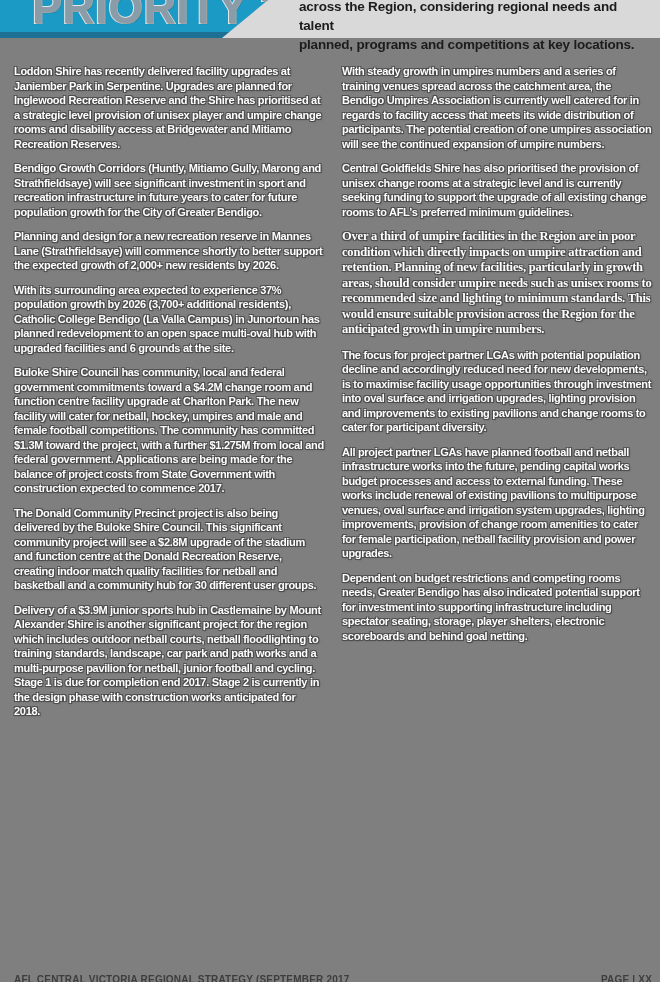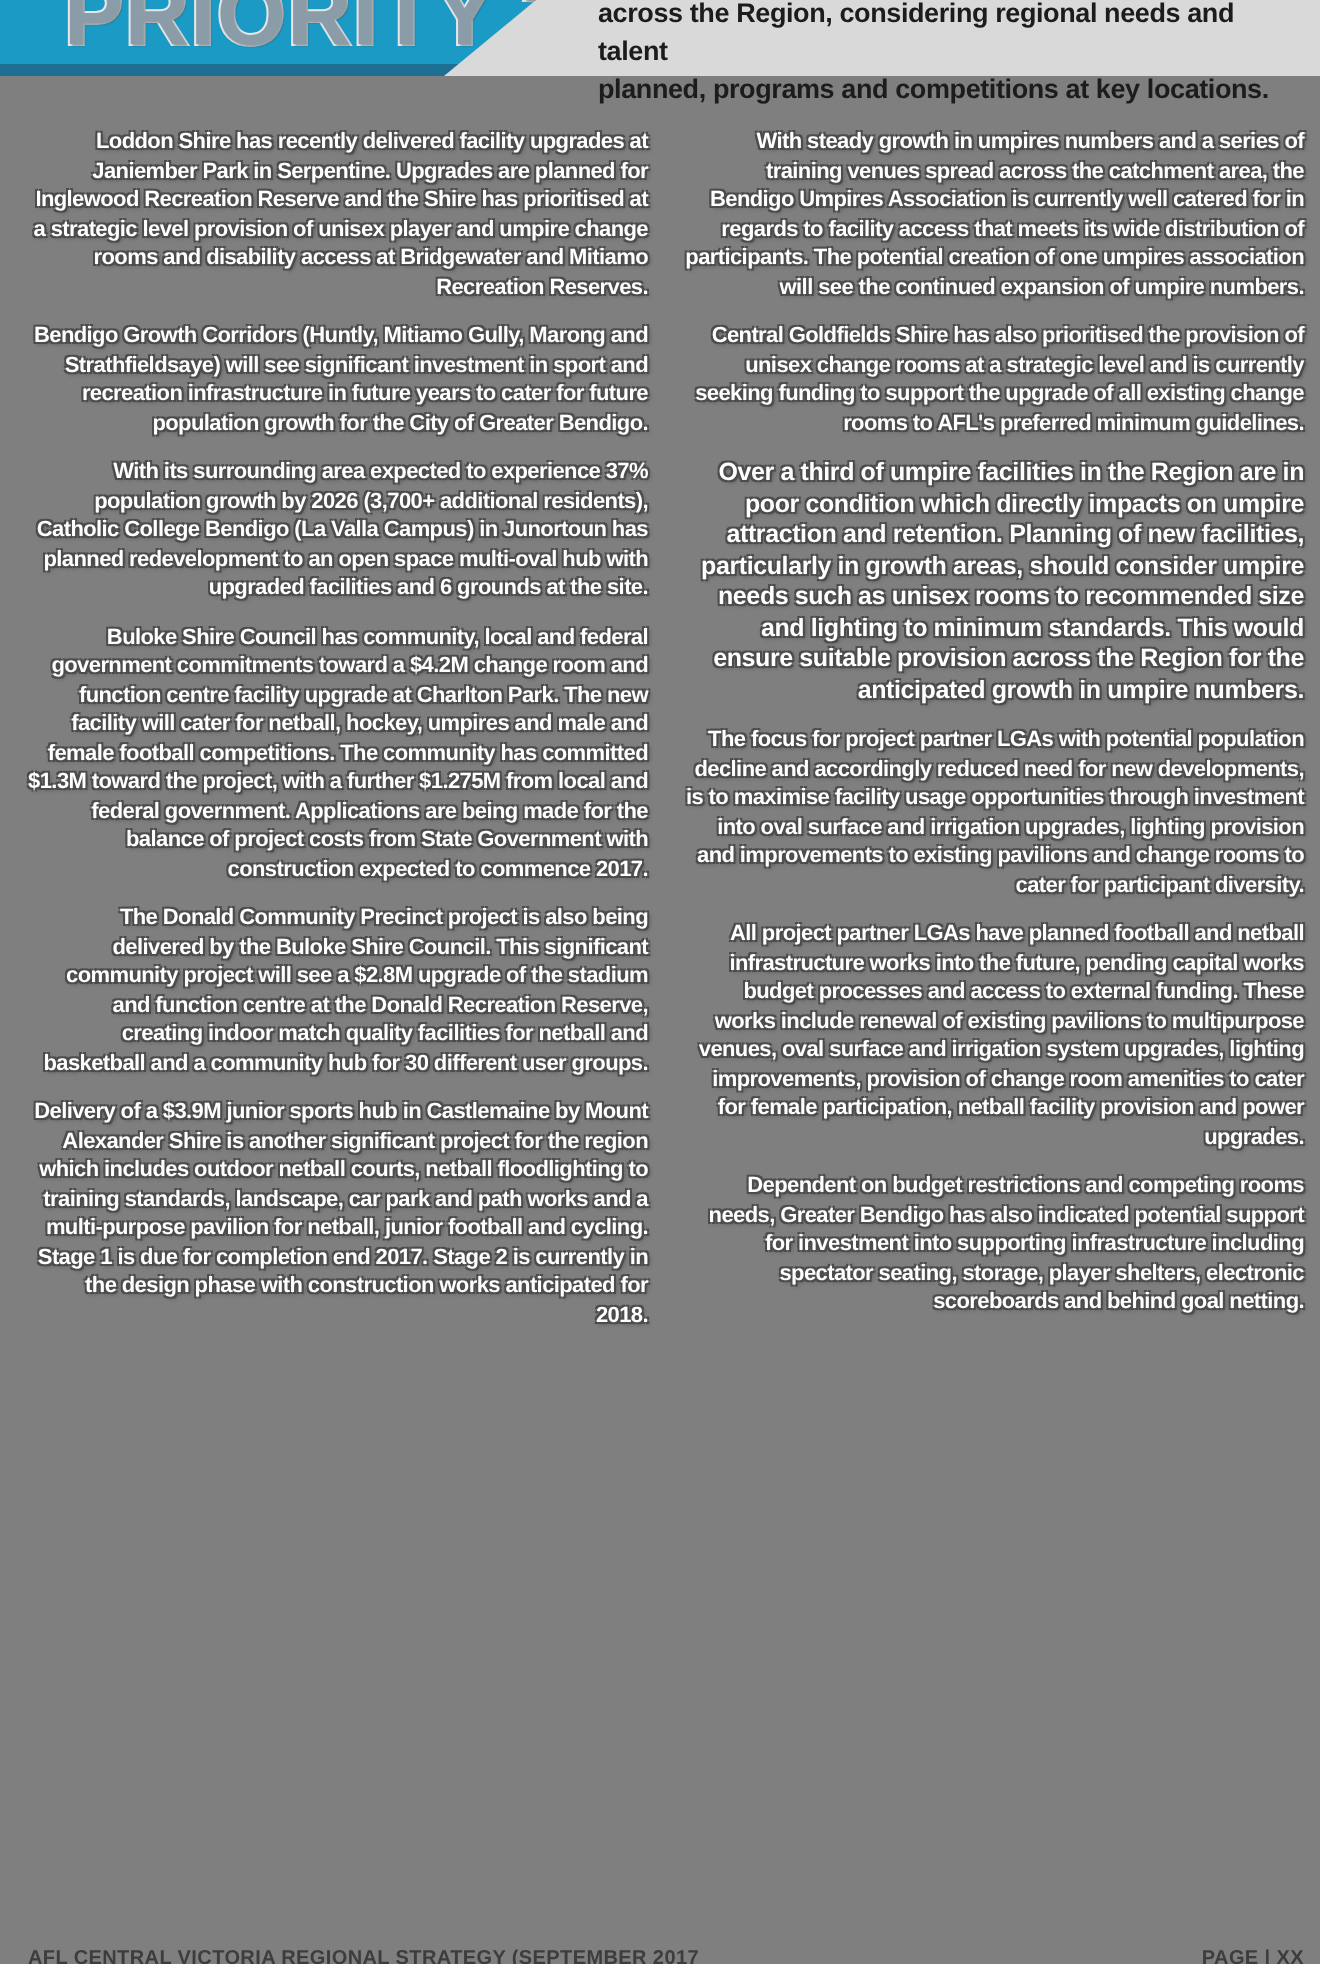--- a/index.html
+++ b/index.html
@@ -37,33 +37,33 @@
   }
 
   
   .content{
     position:absolute;top:38px;left:0;right:0;bottom:0;
     background:#7f7f7f;
     padding:26px 8px 0 14px;
     display:flex;gap:18px;
     box-sizing:border-box;
   }
-  .col{width:312px;text-align:right;}
+  .col{width:312px;}
   .col p{
     margin:0 0 10px 0;
     font-size:11px;font-weight:bold;line-height:14.5px;
     letter-spacing:-0.3px;
     color:#ffffff;
     text-shadow:
       -1px -1px 0 #4c4c4c, 1px -1px 0 #4c4c4c,
       -1px  1px 0 #4c4c4c, 1px  1px 0 #4c4c4c,
        1px  1px 2px rgba(0,0,0,.35);
   }
   .col p.emphasis{
-    font-size:12.5px;line-height:15.5px;letter-spacing:-0.2px;
+    font-size:12.5px;line-height:15.5px;letter-spacing:-0.2px;font-family:Liberation Serif, serif;
   }
 
   
   .footer{
     position:absolute;left:14px;right:8px;bottom:-3px;
     display:flex;justify-content:space-between;
     font-size:10px;font-weight:bold;color:#3d3d3d;
     letter-spacing:0.2px;white-space:nowrap;z-index:3;
   }
 </style>
@@ -79,20 +79,21 @@
     </div>
     <div class="banner">
       <h1 class="priority-title">PRIORITY 2</h1>
     </div>
   </div>
 
   <div class="content">
     <div class="col">
       <p>Loddon Shire has recently delivered facility upgrades at Janiember Park in Serpentine.  Upgrades are planned for Inglewood Recreation Reserve and the Shire has prioritised at a strategic level provision of unisex player and umpire change rooms and disability access at Bridgewater and Mitiamo Recreation Reserves.</p>
       <p>Bendigo Growth Corridors (Huntly, Mitiamo Gully, Marong and Strathfieldsaye) will see significant investment in sport and recreation infrastructure in future years to cater for future population growth for the City of Greater Bendigo.</p>
+      <p>Planning and design for a new recreation reserve in Mannes Lane (Strathfieldsaye) will commence shortly to better support the expected growth of 2,000+ new residents by 2026.</p>
       <p>With its surrounding area expected to experience 37% population growth by 2026 (3,700+ additional residents), Catholic College Bendigo (La Valla Campus) in Junortoun has planned redevelopment to an open space multi-oval hub with upgraded facilities and 6 grounds at the site.</p>
       <p>Buloke Shire Council has community, local and federal government commitments toward a $4.2M change room and function centre facility upgrade at Charlton Park. The new facility will cater for netball, hockey, umpires and male and female football competitions. The community has committed $1.3M toward the project, with a further $1.275M from local and federal government. Applications are being made for the balance of project costs from State Government with construction expected to commence 2017.</p>
       <p>The Donald Community Precinct project is also being delivered by the Buloke Shire Council. This significant community project will see a $2.8M upgrade of the stadium and function centre at the Donald Recreation Reserve, creating indoor match quality facilities for netball and basketball and a community hub for 30 different user groups.</p>
       <p>Delivery of a $3.9M junior sports hub in Castlemaine by Mount Alexander Shire is another significant project for the region which includes outdoor netball courts, netball floodlighting to training standards, landscape, car park and path works and a multi-purpose pavilion for netball, junior football and cycling.  Stage 1 is due for completion end 2017. Stage 2 is currently in the design phase with construction works anticipated for 2018.</p>
     </div>
     <div class="col">
       <p>With steady growth in umpires numbers and a series of training venues spread across the catchment area, the Bendigo Umpires Association is currently well catered for in regards to facility access that meets its wide distribution of participants. The potential creation of one umpires association will see the continued expansion of umpire numbers.</p>
       <p>Central Goldfields Shire has also prioritised the provision of unisex change rooms at a strategic level and is currently seeking funding to support the upgrade of all existing change rooms to AFL's preferred minimum guidelines.</p>
       <p class="emphasis">Over a third of umpire facilities in the Region are in poor condition which directly impacts on umpire attraction and retention. Planning of new facilities, particularly in growth areas, should consider umpire needs such as unisex rooms to recommended size and lighting to minimum standards. This would ensure suitable provision across the Region for the anticipated growth in umpire numbers.</p>
       <p>The focus for project partner LGAs with potential population decline and accordingly reduced need for new developments, is to maximise facility usage opportunities through investment into oval surface and irrigation upgrades, lighting provision and improvements to existing pavilions and change rooms to cater for participant diversity.</p>

